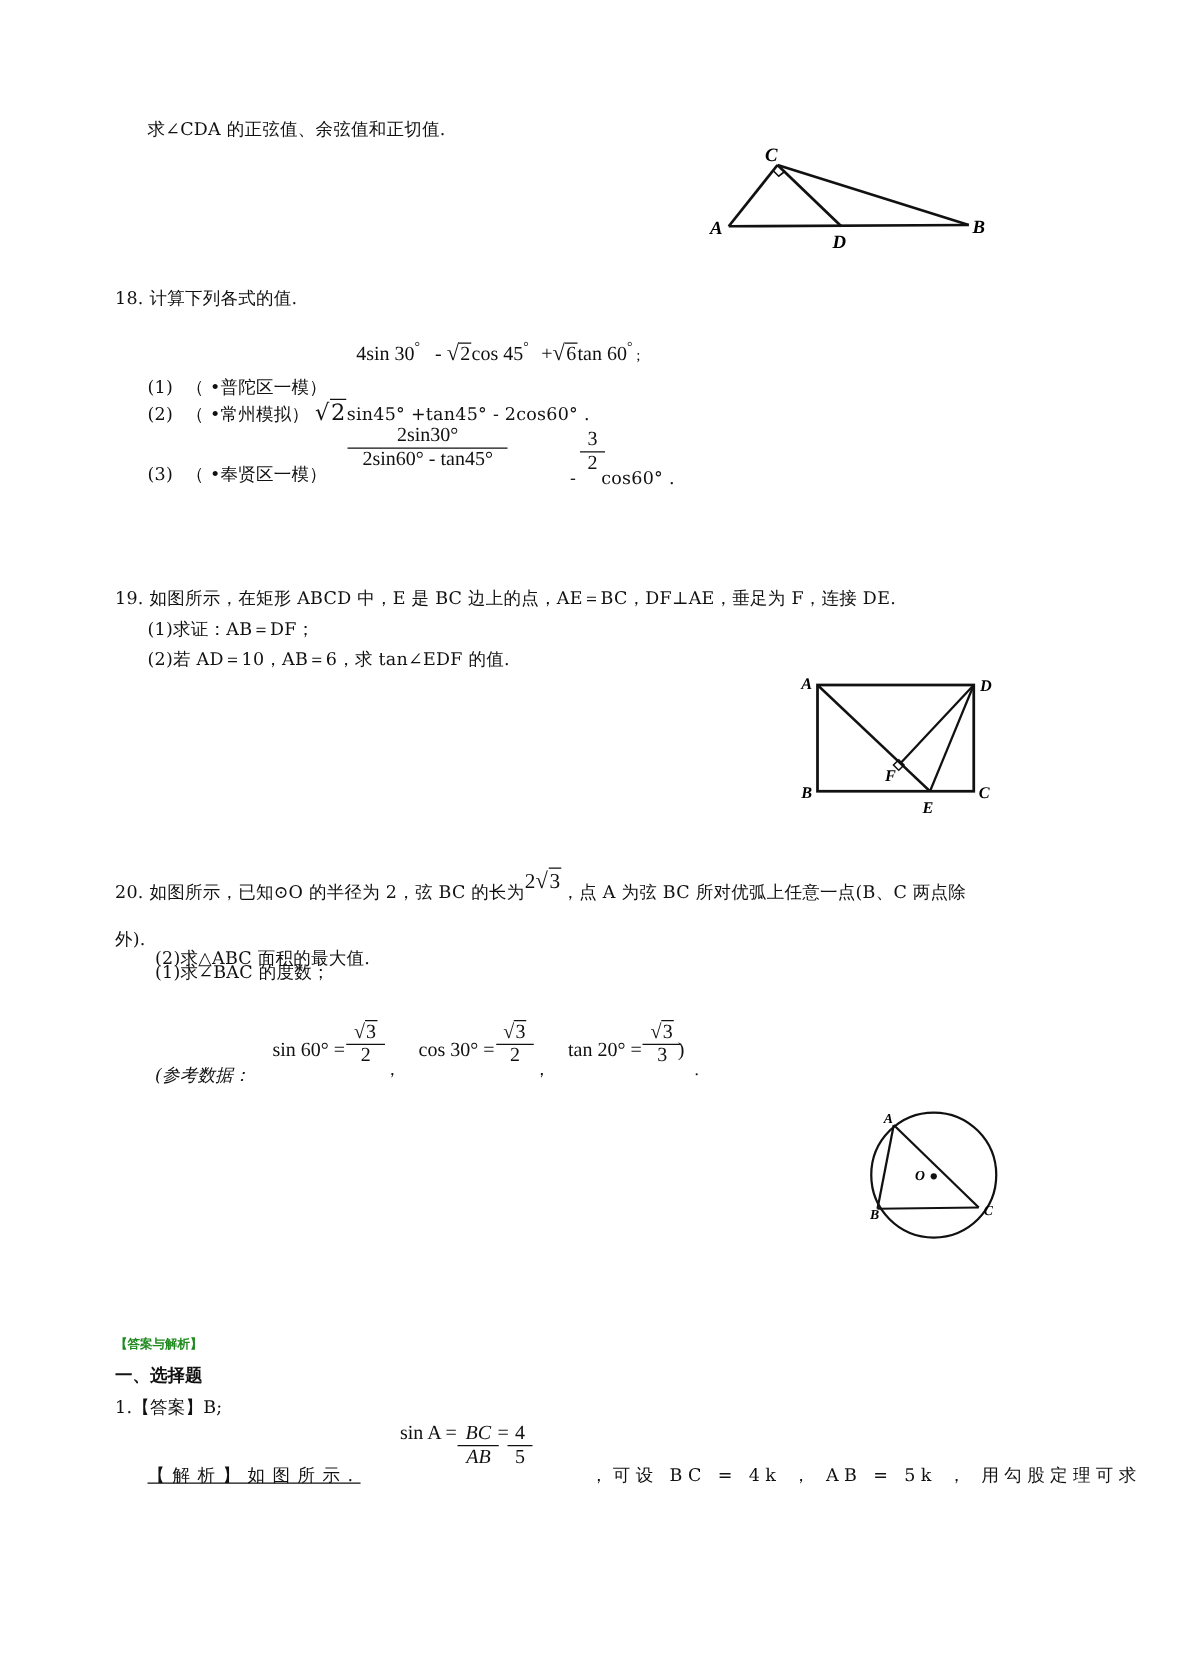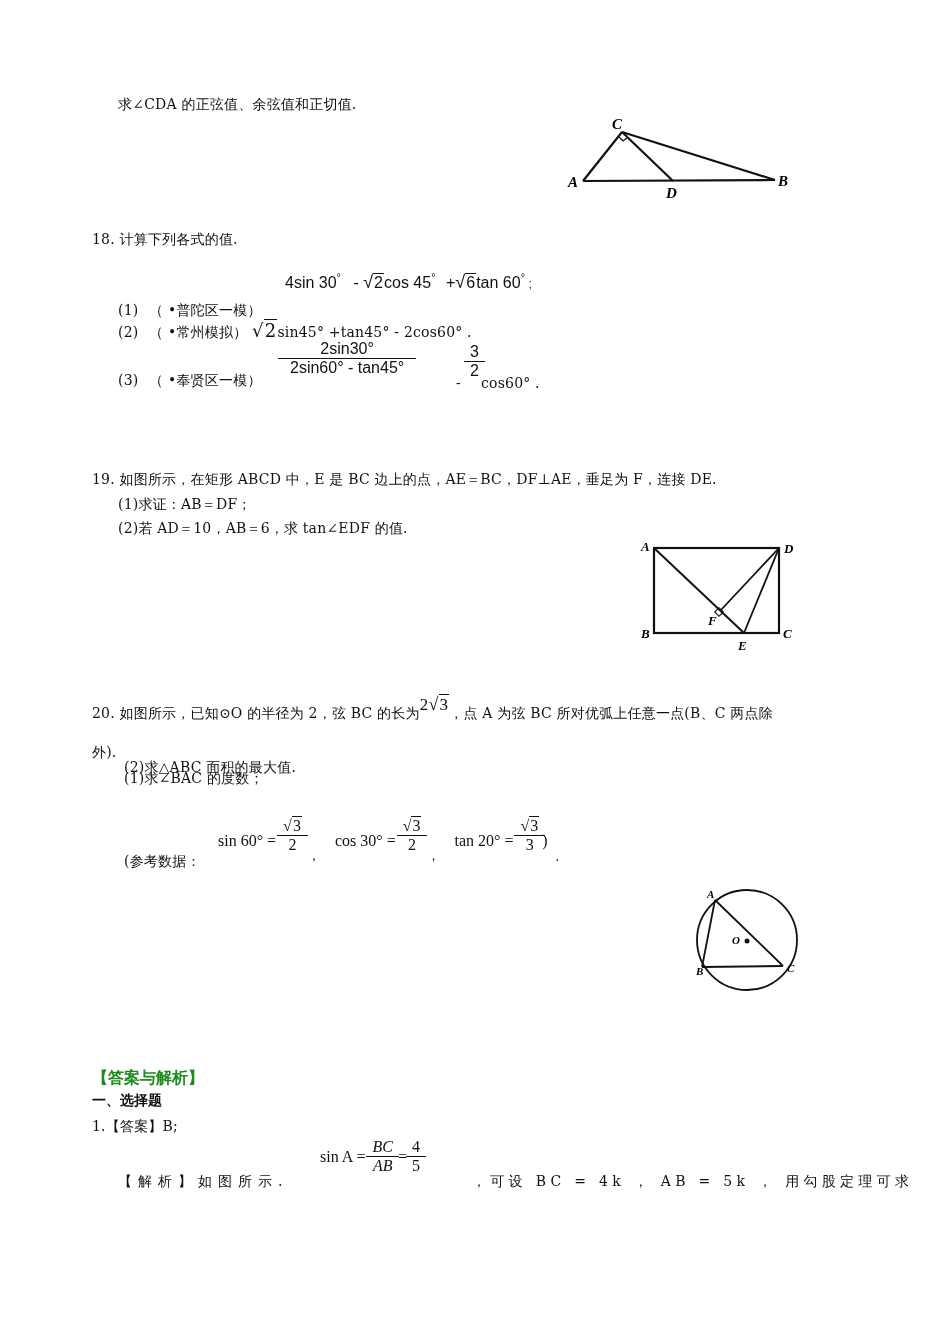--- a/index.html
+++ b/index.html
@@ -1,32 +1,32 @@
 <!DOCTYPE html>
 <html><head>
 <meta charset="utf-8">
 <style>
   html, body { margin:0; padding:0; background:#ffffff; }
   body { width:950px; height:1344px; position:relative; overflow:hidden;
          font-family: "DejaVu Serif", "Liberation Serif", serif; color:#111; font-size:14px; }
   .abs { position:absolute; white-space:nowrap; }
   .txt { font-size:14px; line-height:18px; letter-spacing:0.2px; }
-  .mathsans { font-family: Liberation Sans, sans-serif; font-size:16px; }
+  .mathsans { font-family: Liberation Serif, serif; font-size:16px; }
   .mathserif { font-family: "Liberation Serif", "DejaVu Serif", serif; font-size:16px; }
   .sup { font-size:11px; position:relative; top:-7px; }
   .sqrt { display:inline-block; position:relative; }
   .sqrt .rad { font-size:18px; }
   .sqrt .over { border-top:1.3px solid #111; padding:0 1px; }
   .frac { display:inline-flex; flex-direction:column; align-items:center; vertical-align:middle; }
   .frac .num { padding:0 3px; line-height:18px; }
   .frac .den { border-top:1.3px solid #111; padding:0 3px; line-height:18px; width:100%; text-align:center; }
-  .green { color:#1e8a1e; font-weight:bold; font-family:"DejaVu Sans", sans-serif; font-size:16px; }
+  .green { color:#1e8a1e; font-weight:bold; font-family:"DejaVu Sans", sans-serif; font-size:10px; }
   .boldh { font-weight:bold; font-family:"DejaVu Sans", sans-serif; font-size:14px; }
   svg text { font-family:"Liberation Serif", "DejaVu Serif", serif; font-style:italic; font-weight:bold; }
-  .spaced { letter-spacing:6px; }
+  .spaced { letter-spacing:6px;text-decoration:underline; }
 </style>
 </head>
 <body>
 
 <div class="abs txt" style="left:118px; top:95px;">求∠CDA 的正弦值、余弦值和正切值.</div>
 
 <svg class="abs" style="left:560px; top:110px;" width="240" height="95">
   <line x1="23" y1="71" x2="62" y2="22" stroke="#111" stroke-width="2.2"></line>
   <line x1="62" y1="22" x2="215" y2="70" stroke="#111" stroke-width="2.2"></line>
   <line x1="23" y1="71" x2="215" y2="70" stroke="#111" stroke-width="2.2"></line>
@@ -91,21 +91,21 @@
   <text x="78" y="90" font-size="13">F</text>
 </svg>
 
 <div class="abs txt" style="left:92px; top:703px;">
   <span>20. 如图所示，已知⊙O 的半径为 2，弦 BC 的长为</span><span class="mathserif" style="font-size:17px; position:relative; top:-8px;"><span>2</span><span class="sqrt"><span class="rad">√</span><span class="over">3</span></span></span><span>，点 A 为弦 BC 所对优弧上任意一点(B、C 两点除</span>
 </div>
 <div class="abs txt" style="left:92px; top:743px;">外).</div>
 <div class="abs txt" style="left:124px; top:769px;">(1)求∠BAC 的度数；</div>
 <div class="abs txt" style="left:124px; top:758px;">(2)求△ABC 面积的最大值.</div>
 
-<div class="abs txt" style="left:124px; top:852px;">(参考数据：</div>
+<div class="abs txt" style="left:124px; top:852px;font-style:italic;">(参考数据：</div>
 <div class="abs mathserif" style="left:218px; top:817px; display:flex; align-items:flex-start;">
   <span style="margin-top:15px;">sin 60°</span>
     <span style="margin:15px 4px 0 4px;">=</span>
   <div class="frac" style="vertical-align:top;">
       <span class="num"><span class="sqrt"><span class="rad" style="font-size:16px;">√</span><span class="over">3</span></span></span>
       <span class="den">2</span>
     </div>
   <span style="margin:30px 14px 0 2px; font-size:14px;">，</span>
   <span style="margin-top:15px;">cos 30°</span>
     <span style="margin:15px 4px 0 4px;">=</span>
@@ -134,21 +134,21 @@
   <text x="42" y="59" font-size="11">O</text>
   <text x="6" y="90" font-size="11">B</text>
   <text x="97" y="87" font-size="11">C</text>
 </svg>
 
 <div class="abs green" style="left:92px; top:1068px;">【答案与解析】</div>
 <div class="abs boldh" style="left:92px; top:1092px;">一、选择题</div>
 <div class="abs txt" style="left:92px; top:1117px;">1.【答案】B;</div>
 
 <div class="abs txt spaced" style="left:118px; top:1172px;">【解析】如图所示.</div>
-<div class="abs mathserif" style="left:320px; top:1138px; display:flex; align-items:center;">
+<div class="abs mathserif" style="left:320px; top:1138px; display:flex; align-items:flex-start;">
   <span>sin A =</span>
   <div class="frac" style="margin-left:4px; font-style:italic;">
       <span class="num">BC</span>
       <span class="den">AB</span>
     </div>
   <span style="margin:0 2px;">=</span>
   <div class="frac">
       <span class="num">4</span>
       <span class="den" style="border-top-color:#111;">5</span>
     </div>

